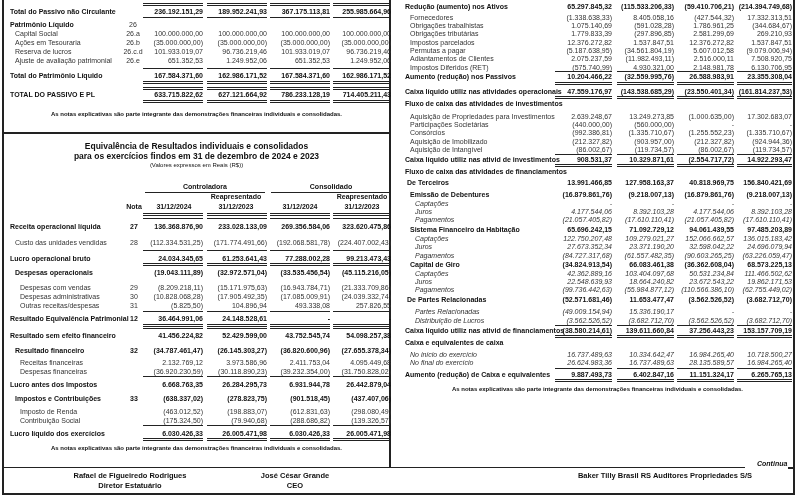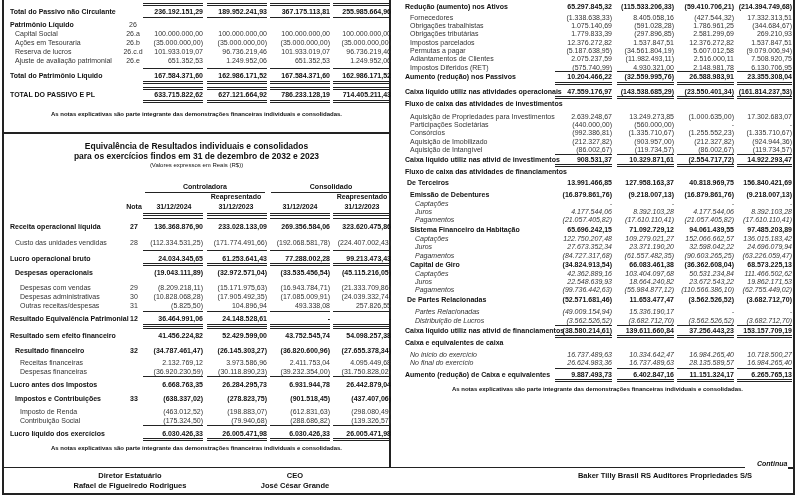--- a/index.html
+++ b/index.html
@@ -123,21 +123,21 @@
     <div class="dline" style="left:333px;width:58px;top:3px;"></div>
     <div class="line" style="left:333px;width:58px;top:17px;"></div>
     <div class="line" style="left:333px;width:58px;top:68px;"></div>
     <div class="dline" style="left:333px;width:58px;top:81px;"></div>
     <div class="dline" style="left:333px;width:58px;top:87px;"></div>
     <div class="dline" style="left:333px;width:58px;top:100px;"></div>
     <div class="note" style="left:4px;width:385px;top:111px;">As notas explicativas são parte integrante das demonstrações financeiras individuais e consolidadas.</div>
   </div>
 
 <div class="title" style="top:141px;">Equivalência de Resultados individuais e consolidados</div>
-<div class="title" style="top:151px;">para os exercícios findos em 31 de dezembro de 2032 e 2023</div>
+<div class="title" style="top:151px;">para os exercícios findos em 31 de dezembro de 2024 e 2023</div>
 <div class="subtitle" style="top:162px;">(Valores expressos em Reais (R$))</div>
 
 <div class="hdr" style="left:145px;width:120px;top:183px;">Controladora</div>
 <div class="hdr" style="left:271px;width:120px;top:183px;">Consolidado</div>
 <div class="line" style="left:145px;width:120px;top:192px;"></div>
 <div class="line" style="left:271px;width:120px;top:192px;"></div>
 <div class="hdr" style="left:207px;width:58px;top:193px;">Reapresentado</div>
 <div class="hdr" style="left:333px;width:58px;top:193px;">Reapresentado</div>
 <div class="hdr" style="left:123px;width:22px;top:203px;">Nota</div>
 <div class="hdr" style="left:145px;width:58px;top:203px;">31/12/2024</div>
@@ -624,24 +624,24 @@
     <div class="line" style="left:737px;width:55px;top:368px;"></div>
     <div class="dline" style="left:737px;width:55px;top:379px;"></div>
     <div class="note" style="left:400px;width:395px;top:386px;">As notas explicativas são parte integrante das demonstrações financeiras individuais e consolidadas.</div>
   </div>
 
 <div class="foot-line"></div>
 <div class="foot-line2"></div>
 <div class="continua">Continua</div>
 
 <div class="sig" style="left:40px;width:180px;top:471px;">
+  <div>Rafael de Figueiredo Rodrigues</div>
   <div>Diretor Estatuário</div>
-  <div>Rafael de Figueiredo Rodrigues</div>
 </div>
 <div class="sig" style="left:210px;width:170px;top:471px;">
+  <div>José César Grande</div>
   <div>CEO</div>
-  <div>José César Grande</div>
 </div>
 <div class="sig" style="left:380px;width:190px;top:471px;">
 </div>
 <div class="sig" style="left:545px;width:240px;top:471px;">
   <div>Baker Tilly Brasil RS Auditores Propriedades S/S</div>
 </div>
 
 </body></html>

